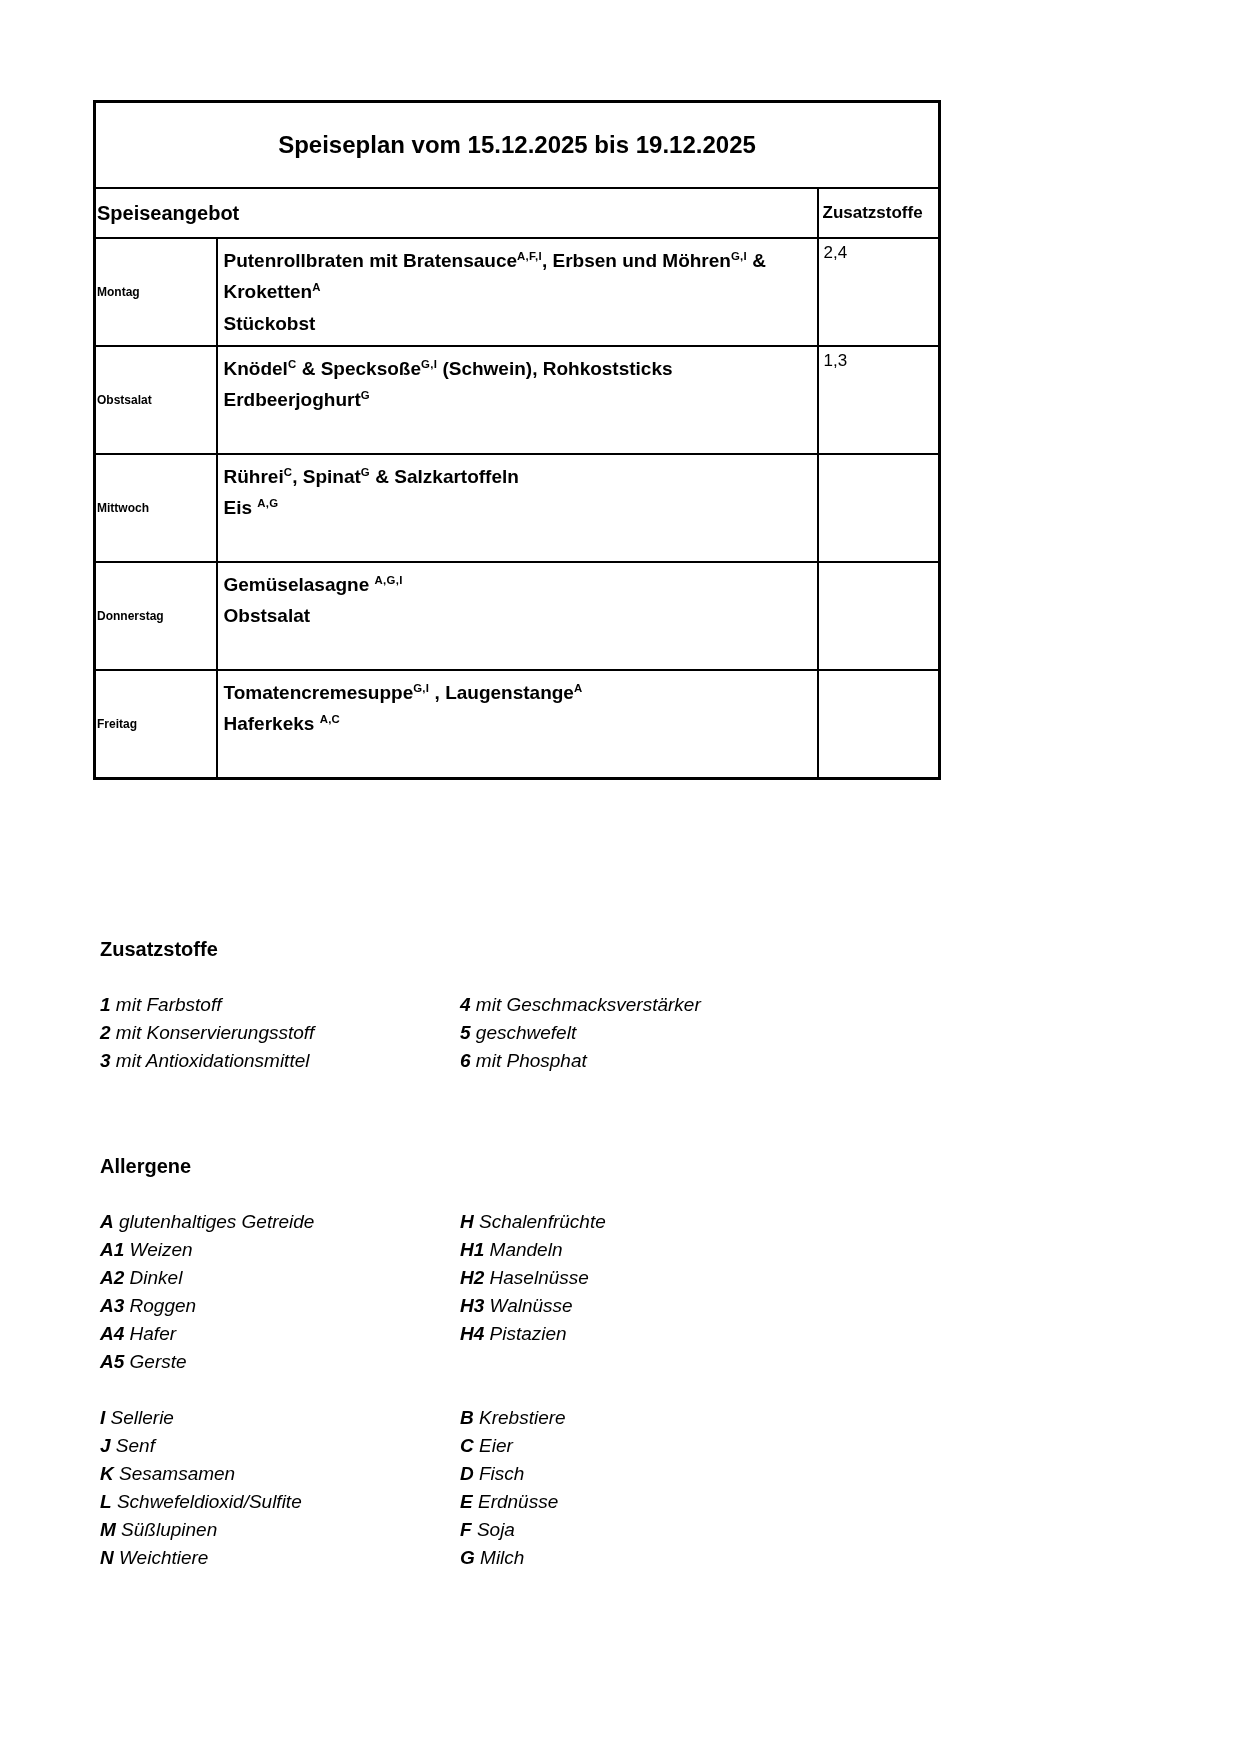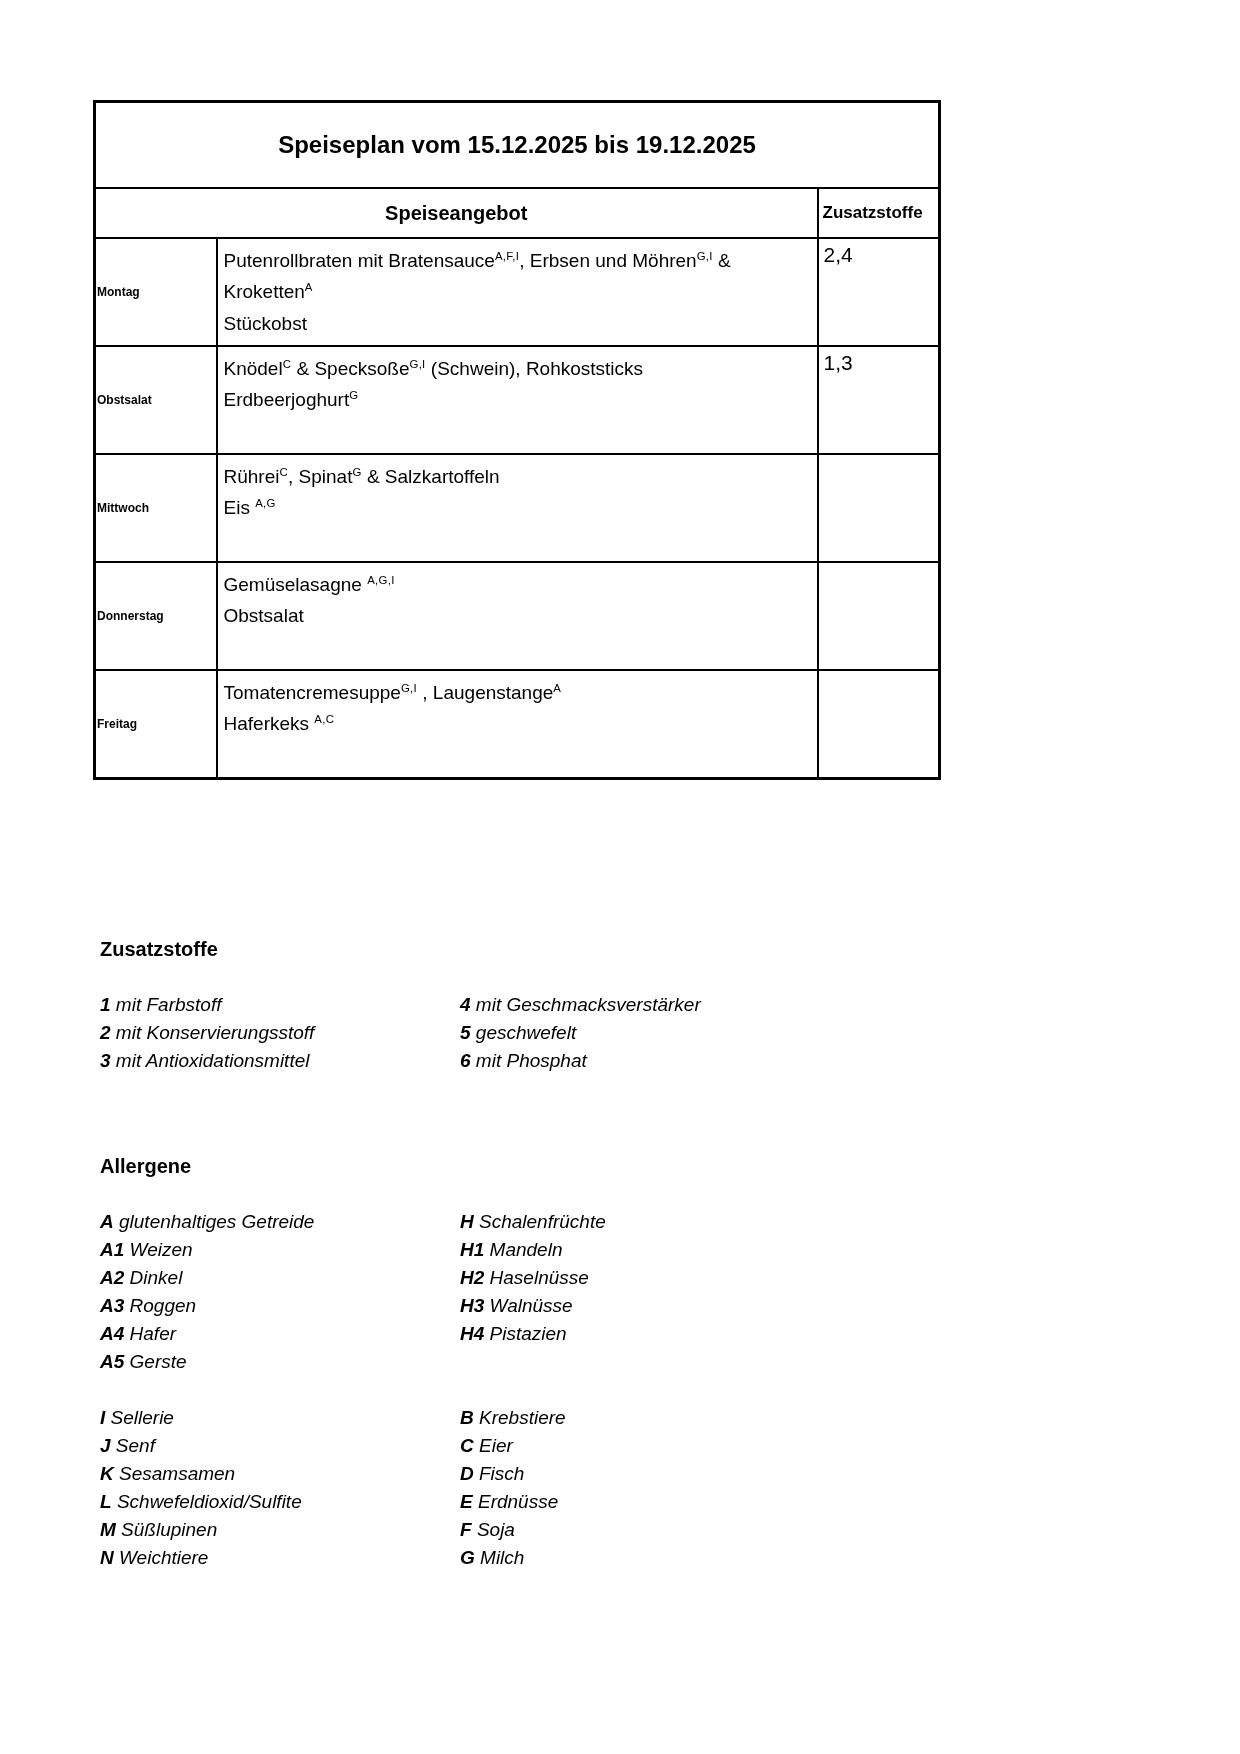--- a/index.html
+++ b/index.html
@@ -25,42 +25,43 @@
   table.menu td { border: 2px solid #000; }
 
   .title-row td {
     height: 82px;
     text-align: center;
     vertical-align: middle;
     font-weight: bold;
     font-size: 24px;
   }
   .header-row td { height: 46px; vertical-align: middle; font-weight: bold; }
-  .menu-header-cell { text-align: center; font-size: 20px; }
+  .menu-header-cell { font-size: 20px; }
   .additives-header-cell { text-align: left; font-size: 17px; padding: 0 2px 0 4px; white-space: nowrap; }
 
   tr.menu-row { height: 108px; }
   .day-cell {
     width: 118px;
     text-align: left;
     vertical-align: middle;
     font-weight: bold;
     font-size: 12px;
   }
   .meal-cell {
     vertical-align: top;
     padding: 6px 10px 4px 6px;
     font-size: 19px;
     line-height: 1.65;
+    font-weight: bold;
   }
   .add-cell {
     width: 116px;
     vertical-align: top;
     padding: 4px 5px 0 5px;
-    font-size: 21px;
+    font-size: 17px;
   }
   .meal-cell sup {
     font-size: 60%;
     line-height: 0;
     vertical-align: super;
     letter-spacing: 0.3px;
   }
 
   
   .legend { margin-left: 100px; width: 840px; }

